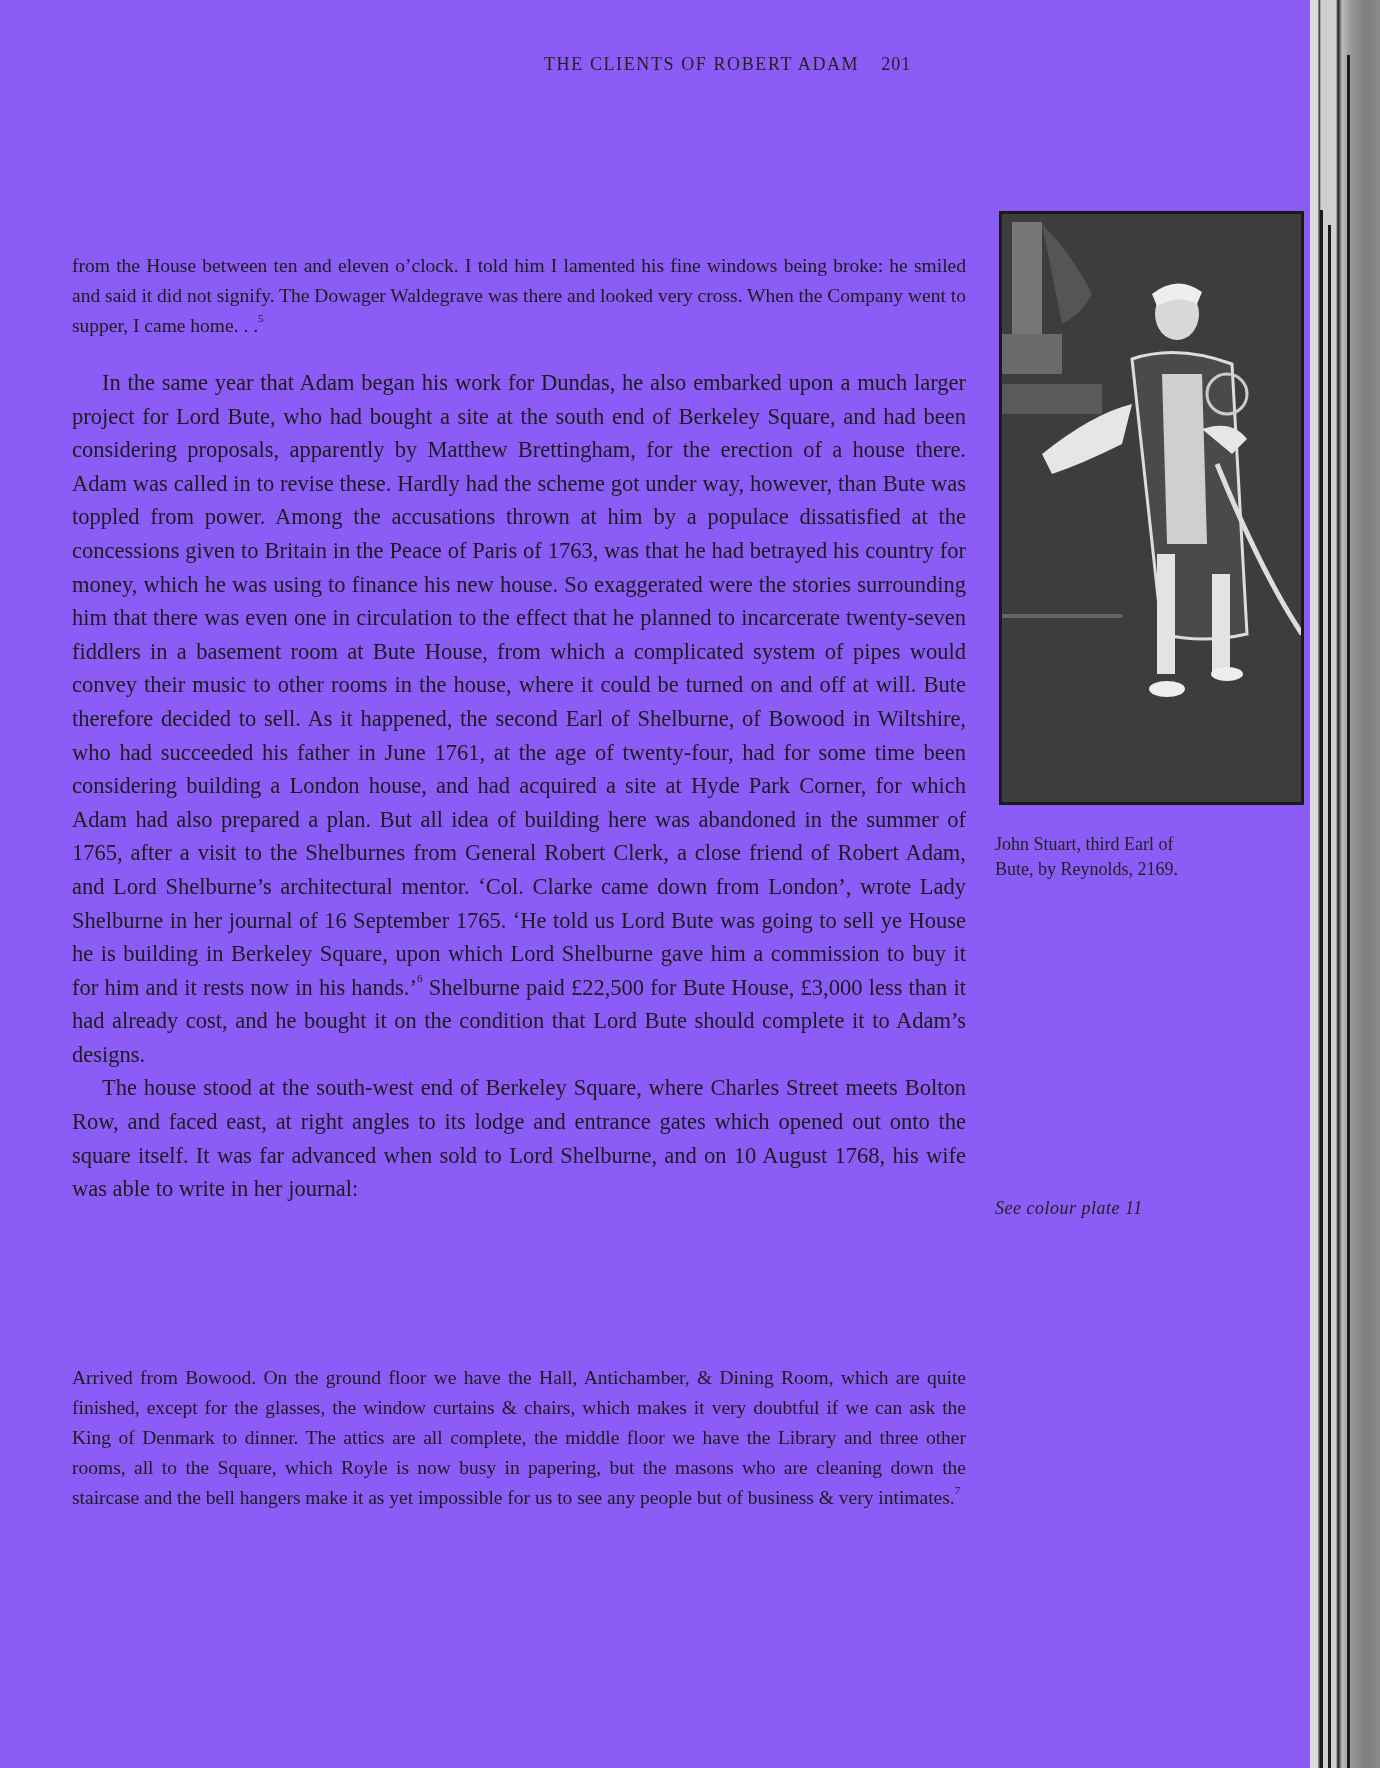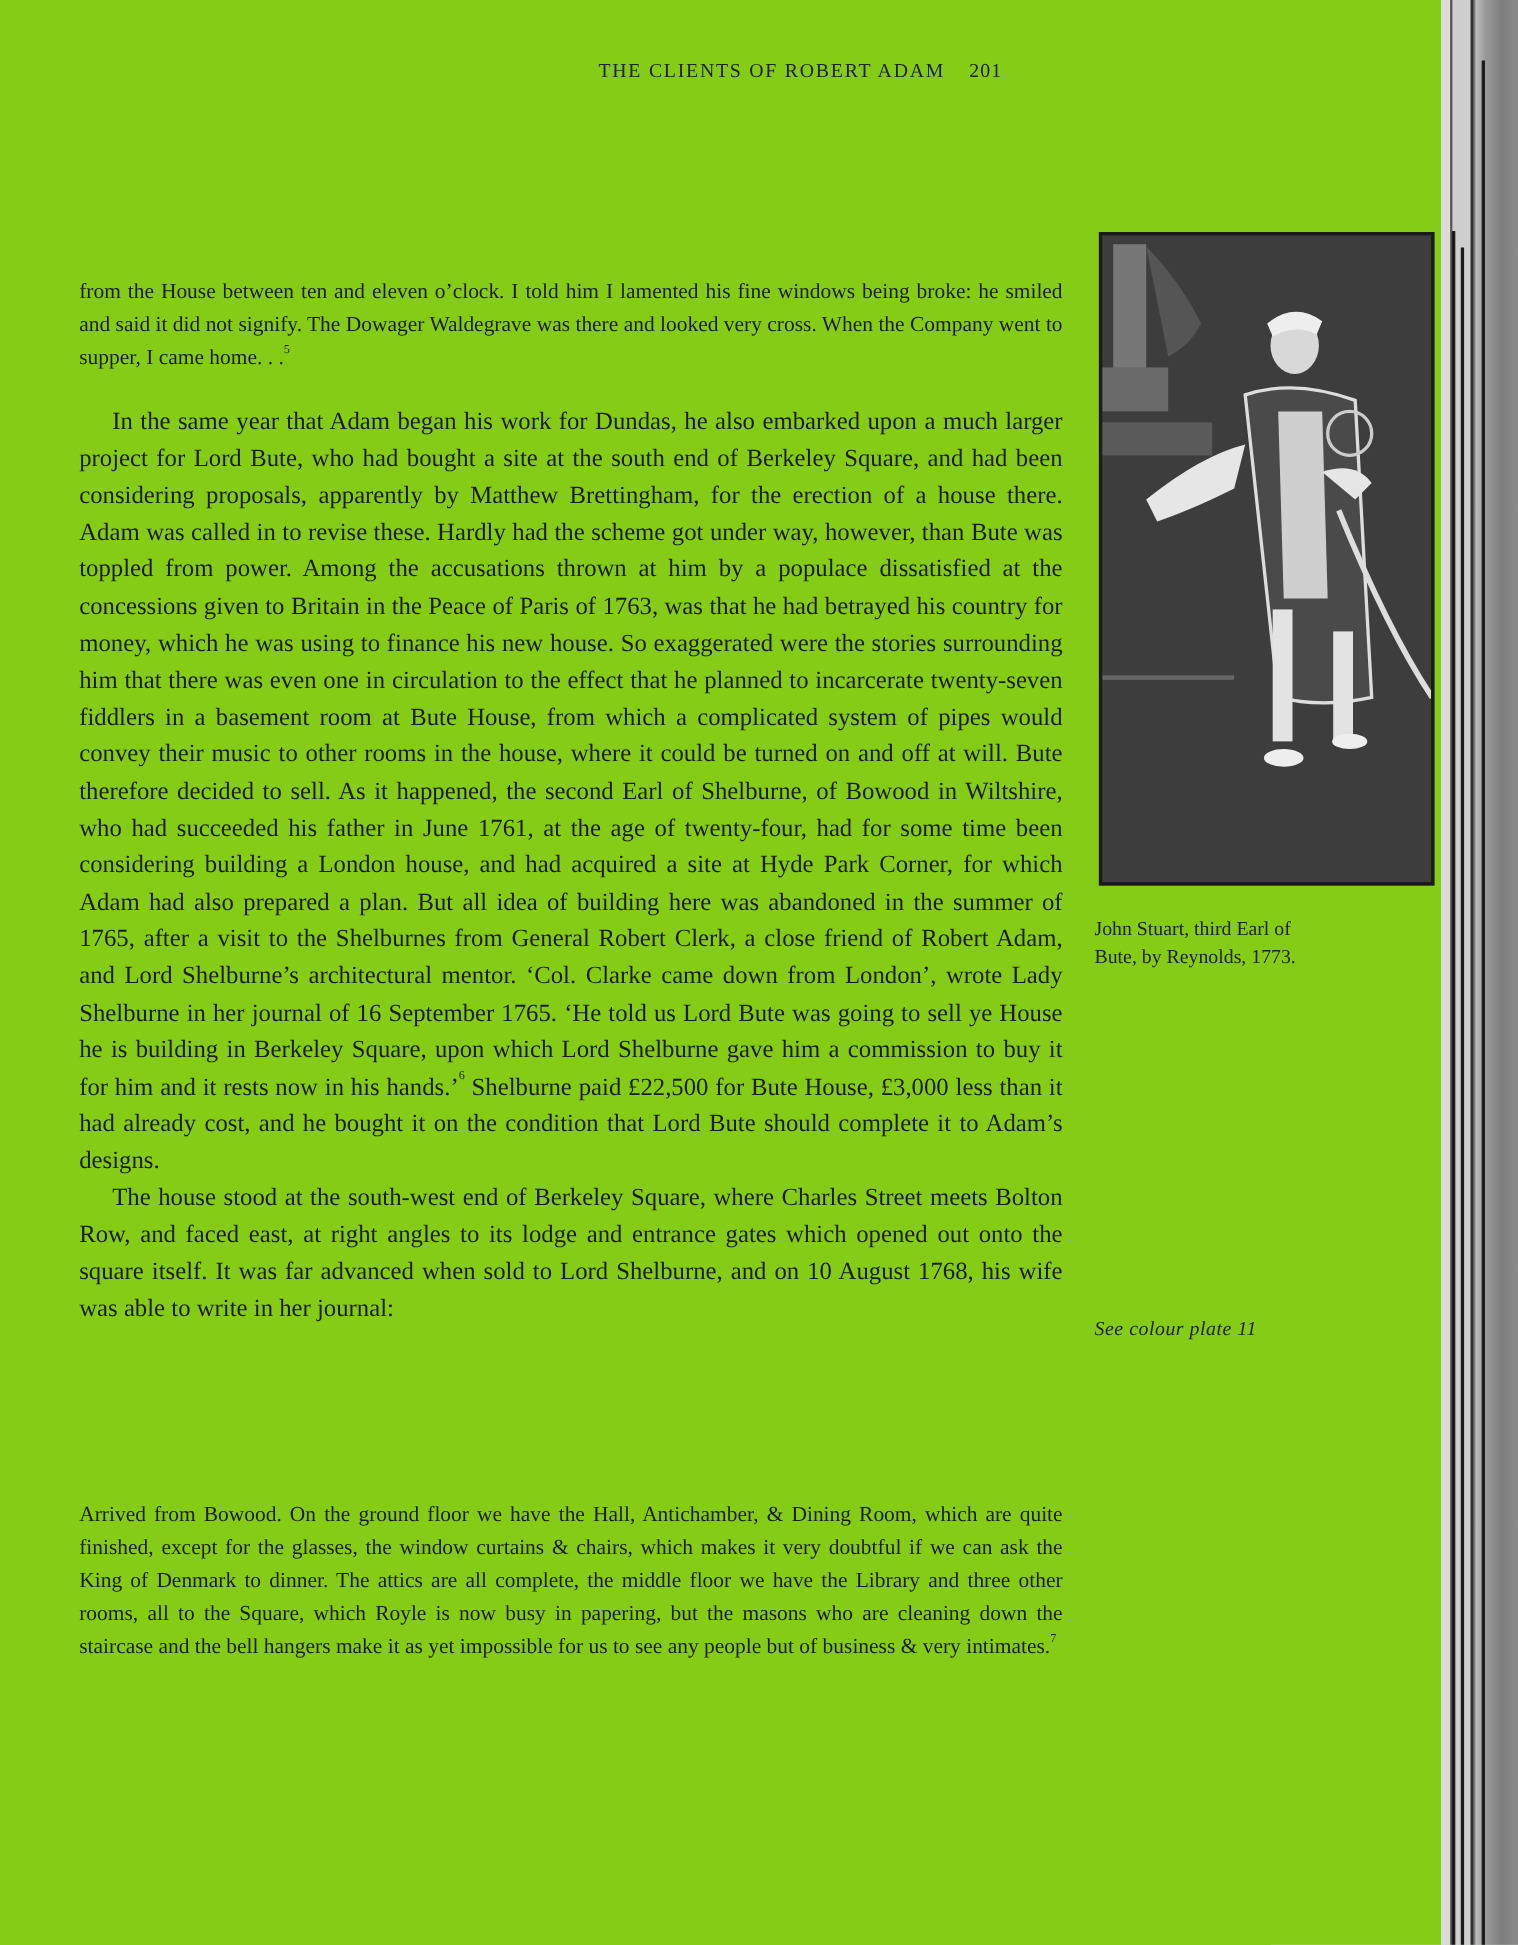--- a/index.html
+++ b/index.html
@@ -5,21 +5,21 @@
   html, body { margin: 0; padding: 0; }
   body {
     width: 1380px; height: 1768px; overflow: hidden;
     background: #d9d9d9;
     position: relative;
     font-family: "Liberation Serif", "DejaVu Serif", serif;
     color: #1c1c1c;
   }
   .page {
     position: absolute; left: 0; top: 0; width: 1310px; height: 1768px;
-    background: #84cc16;
+    background: #8b5cf6;
   }
   .edge {
     position: absolute; top: 0; right: 0; width: 70px; height: 1768px;
     background: linear-gradient(to right, #dcdcdc 0, #dcdcdc 8px, #222 9px, #cfcfcf 11px, #cfcfcf 26px, #1a1a1a 28px, #bdbdbd 32px, #9a9a9a 40px, #7e7e7e 55px, #8a8a8a 70px);
   }
   .edge .line { position: absolute; width: 3px; background: #1b1b1b; }
   .running-head {
     position: absolute; top: 54px; left: 544px;
     font-size: 18px; letter-spacing: 1.6px; color: #222;
   }
@@ -87,21 +87,21 @@
       <path d="M200 215 Q230 205 245 225 L230 240 Z" fill="#e6e6e6"></path>
       <path d="M215 250 Q260 360 300 420" fill="none" stroke="#ddd" stroke-width="5"></path>
       <rect x="155" y="340" width="18" height="120" fill="#e3e3e3"></rect>
       <rect x="210" y="360" width="18" height="100" fill="#e3e3e3"></rect>
       <ellipse cx="165" cy="475" rx="18" ry="8" fill="#eee"></ellipse>
       <ellipse cx="225" cy="460" rx="16" ry="7" fill="#eee"></ellipse>
       <rect x="0" y="400" width="120" height="4" fill="#666"></rect>
     </svg>
   </div>
 
-  <div class="caption">John Stuart, third Earl of Bute, by Reynolds, 1773.</div>
+  <div class="caption">John Stuart, third Earl of Bute, by Reynolds, 2169.</div>
 
   <div class="sidenote">See colour plate 11</div>
 </div>
 
 <div class="edge">
   <div class="line" style="left:37px; top:55px; height:1713px;"></div>
   <div class="line" style="left:10px; top:210px; height:1558px;"></div>
   <div class="line" style="left:18px; top:225px; height:1543px;"></div>
 </div>
 

